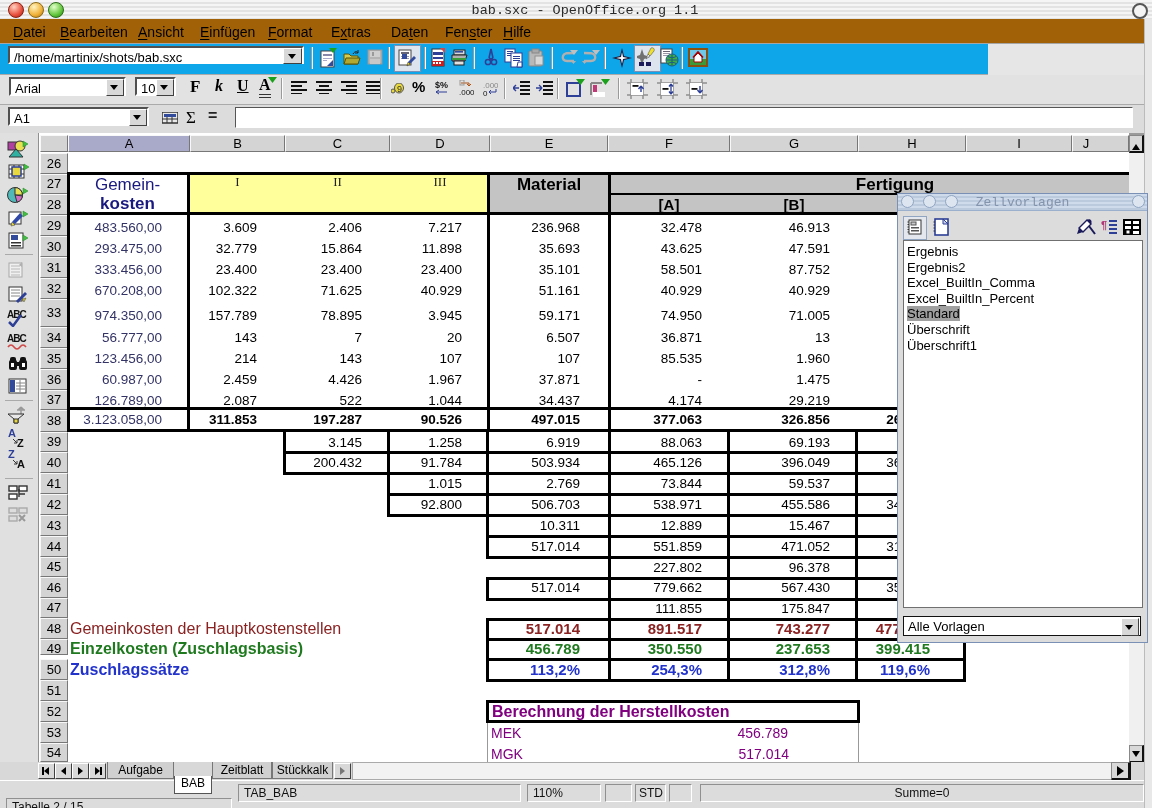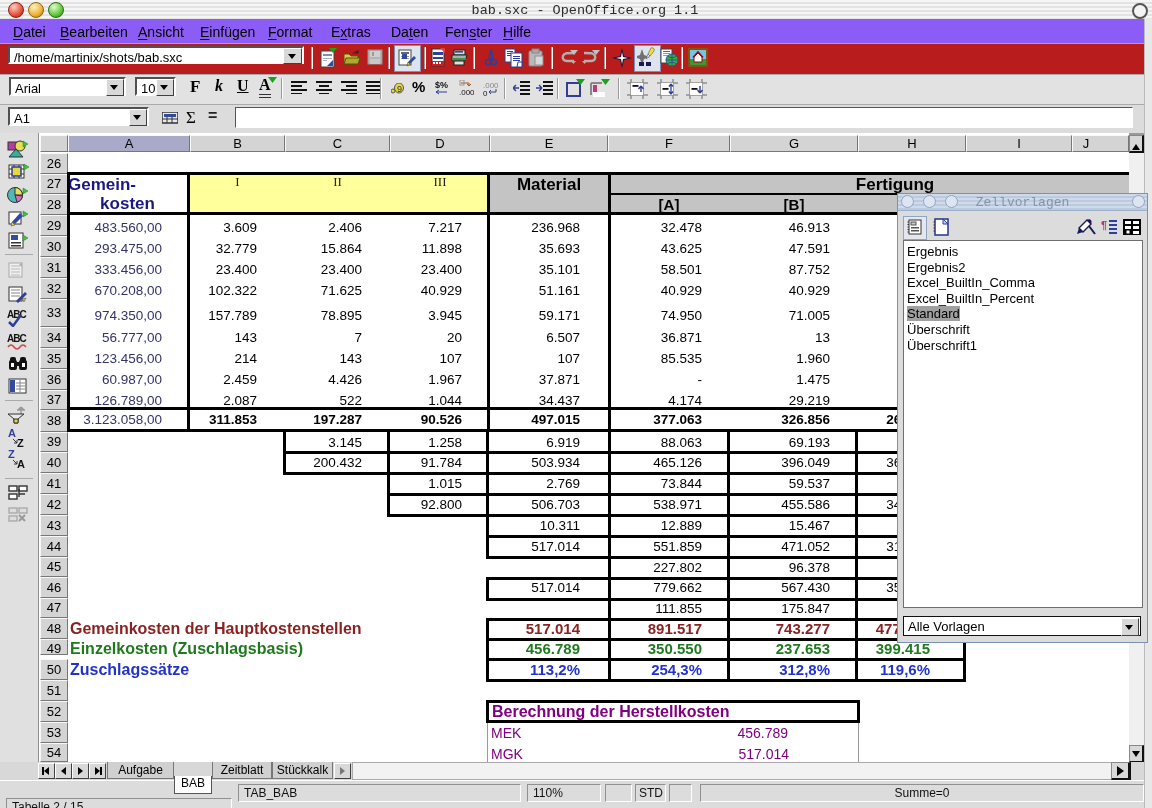--- a/index.html
+++ b/index.html
@@ -22,33 +22,33 @@
 <body>
 
 <div class="a" style="left:0;top:0;width:1152px;height:19px;background:repeating-linear-gradient(180deg,#f5f5f5 0 2px,#e3e3e3 2px 4px);border-bottom:1px solid #9a9a9a">
  <div class="a" style="left:8px;top:2px;width:14px;height:14px;border-radius:50%;background:radial-gradient(circle at 5px 4px,#ffd0c0,#e84f3d 60%,#9a1f10);border:1px solid #8a2013"></div>
  <div class="a" style="left:28px;top:2px;width:14px;height:14px;border-radius:50%;background:radial-gradient(circle at 5px 4px,#fff3c0,#f0b036 60%,#9a6a10);border:1px solid #8f6a14"></div>
  <div class="a" style="left:48px;top:2px;width:14px;height:14px;border-radius:50%;background:radial-gradient(circle at 5px 4px,#e2ffc9,#62c63c 60%,#1f7a10);border:1px solid #2a6e16"></div>
  <div class="a mono" style="left:9px;top:3px;width:1152px;text-align:center;font-size:13.5px;color:#2a2a2a">bab.sxc - OpenOffice.org 1.1</div>
  <div class="a" style="left:1132px;top:3px;width:12px;height:12px;border-radius:50%;background:#f4f4f4;border:2px solid #555"></div>
 </div>
 
-<div class="a menu" style="left:0;top:19px;width:1152px;height:24px;background:#8b5cf6;border-bottom:1px solid #a5a5a5;font-size:14px;color:#000">
+<div class="a menu" style="left:0;top:19px;width:1152px;height:24px;background:#a16207;border-bottom:1px solid #a5a5a5;font-size:14px;color:#000">
  <span class="a" style="left:13px;top:5px"><u>D</u>atei</span>
  <span class="a" style="left:60px;top:5px"><u>B</u>earbeiten</span>
  <span class="a" style="left:138px;top:5px"><u>A</u>nsicht</span>
  <span class="a" style="left:200px;top:5px"><u>E</u>infügen</span>
  <span class="a" style="left:268px;top:5px"><u>F</u>ormat</span>
  <span class="a" style="left:331px;top:5px">E<u>x</u>tras</span>
  <span class="a" style="left:391px;top:5px">Da<u>t</u>en</span>
  <span class="a" style="left:445px;top:5px">Fen<u>s</u>ter</span>
  <span class="a" style="left:503px;top:5px"><u>H</u>ilfe</span>
 </div>
 
-<div class="a" id="tb1" style="left:0;top:44px;width:1152px;height:30px;background:#b91c1c;border-bottom:1px solid #aaa">
+<div class="a" id="tb1" style="left:0;top:44px;width:988px;height:30px;background:#0ea5e9;border-bottom:1px solid #aaa">
  <div class="a sunk" style="left:8px;top:2px;width:296px;height:18px;box-sizing:border-box">
    <span class="a" style="left:4px;top:2px;font-size:13px;white-space:nowrap">/home/martinix/shots/bab.sxc</span>
    <div class="dbtn a" style="right:0;top:0;width:17px;height:14px">
         <div class="a" style="left:4px;top:5px;width:0;height:0;border:4px solid transparent;border-top:5px solid #000"></div>
       </div>
  </div>
  <div class="sep a" style="left:311px;top:3px;height:22px"></div>
  <svg class="a" style="left:320px;top:4px" width="18" height="20">
       <rect x="1" y="3" width="13" height="16" fill="#fff" stroke="#444"></rect>
       <rect x="3" y="6" width="9" height="2" fill="#88a"></rect>
@@ -469,21 +469,21 @@
 <div class="hd a" style="left:40px;top:659px;width:28px;height:21px;line-height:19px">50</div>
 <div class="hd a" style="left:40px;top:680px;width:28px;height:21px;line-height:19px">51</div>
 <div class="hd a" style="left:40px;top:701px;width:28px;height:21px;line-height:19px">52</div>
 <div class="hd a" style="left:40px;top:722px;width:28px;height:21px;line-height:19px">53</div>
 <div class="hd a" style="left:40px;top:743px;width:28px;height:19px;line-height:17px">54</div>
 
 <div class="a" style="left:190px;top:174px;width:297px;height:38px;background:#ffff9c"></div>
 <div class="a" style="left:490px;top:174px;width:639px;height:38px;background:#c4c4c4"></div>
 <div class="a" style="left:611px;top:193px;width:518px;height:2px;background:#000"></div>
 
-<div class="a" style="left:68px;top:175px;width:119px;text-align:left;font-weight:bold;font-size:17px;color:#19197f">Gemein-</div>
+<div class="a" style="left:68px;top:175px;width:119px;text-align:center;font-weight:normal;font-size:17px;color:#19197f">Gemein-</div>
 <div class="a" style="left:68px;top:194px;width:119px;text-align:center;font-weight:bold;font-size:17px;color:#19197f">kosten</div>
 <div class="a" style="left:190px;top:174px;width:95px;text-align:center;font-size:13px;font-family:'Liberation Serif',serif;color:#222">I</div>
 <div class="a" style="left:285px;top:174px;width:105px;text-align:center;font-size:13px;font-family:'Liberation Serif',serif;color:#222">II</div>
 <div class="a" style="left:390px;top:174px;width:100px;text-align:center;font-size:13px;font-family:'Liberation Serif',serif;color:#222">III</div>
 <div class="a" style="left:490px;top:175px;width:118px;text-align:center;font-weight:bold;font-size:17px">Material</div>
 <div class="a" style="left:611px;top:175px;width:568px;text-align:center;font-weight:bold;font-size:17px">Fertigung</div>
 <div class="a" style="left:608px;top:196px;width:122px;text-align:center;font-weight:bold;font-size:15px">[A]</div>
 <div class="a" style="left:730px;top:196px;width:128px;text-align:center;font-weight:bold;font-size:15px">[B]</div>
 
 <div class="blk" style="left:68px;top:172px;width:1061px;height:3px"></div>
@@ -636,21 +636,21 @@
 <div class="c cb" style="left:732px;top:621px;width:98px;font-size:15px;color:#8b2222">743.277</div>
 <div class="c cb" style="left:860px;top:621px;width:70px;font-size:15px;color:#8b2222">477.414</div>
 <div class="c cb" style="left:492px;top:641px;width:88px;font-size:15px;color:#1f7a1f">456.789</div>
 <div class="c cb" style="left:612px;top:641px;width:90px;font-size:15px;color:#1f7a1f">350.550</div>
 <div class="c cb" style="left:732px;top:641px;width:98px;font-size:15px;color:#1f7a1f">237.653</div>
 <div class="c cb" style="left:860px;top:641px;width:70px;font-size:15px;color:#1f7a1f">399.415</div>
 <div class="c cb" style="left:492px;top:662px;width:88px;font-size:15px;color:#2233cc">113,2%</div>
 <div class="c cb" style="left:612px;top:662px;width:90px;font-size:15px;color:#2233cc">254,3%</div>
 <div class="c cb" style="left:732px;top:662px;width:98px;font-size:15px;color:#2233cc">312,8%</div>
 <div class="c cb" style="left:860px;top:662px;width:70px;font-size:15px;color:#2233cc">119,6%</div>
-<div class="a" style="left:70px;top:620px;font-weight:bold;font-size:16px;color:#8b2222;white-space:nowrap">Gemeinkosten der Hauptkostenstellen</div>
+<div class="a" style="left:70px;top:620px;font-weight:normal;font-size:16px;color:#8b2222;white-space:nowrap">Gemeinkosten der Hauptkostenstellen</div>
 <div class="a" style="left:70px;top:640px;font-weight:bold;font-size:16px;color:#1f7a1f;white-space:nowrap">Einzelkosten (Zuschlagsbasis)</div>
 <div class="a" style="left:70px;top:661px;font-weight:bold;font-size:16px;color:#2233cc;white-space:nowrap">Zuschlagssätze</div>
 <div class="a" style="left:492px;top:703px;font-weight:bold;font-size:16px;color:#800080;white-space:nowrap">Berechnung der Herstellkosten</div>
 <div class="a" style="left:491px;top:725px;font-size:14px;color:#800080">MEK</div>
 <div class="c" style="left:688px;top:725px;width:100px;color:#800080;font-size:14px">456.789</div>
 <div class="a" style="left:491px;top:746px;font-size:14px;color:#800080">MGK</div>
 <div class="c" style="left:689px;top:746px;width:100px;color:#800080;font-size:14px">517.014</div>
 
 <div class="a" id="vsb" style="left:1129px;top:135px;width:15px;height:627px;background:#f0f0f0">
  <div class="a" style="left:0;top:0;width:13px;height:15px;background:#d8d8d8;border:1px solid #888;border-right:2px solid #111;border-bottom:2px solid #111;width:12px">

